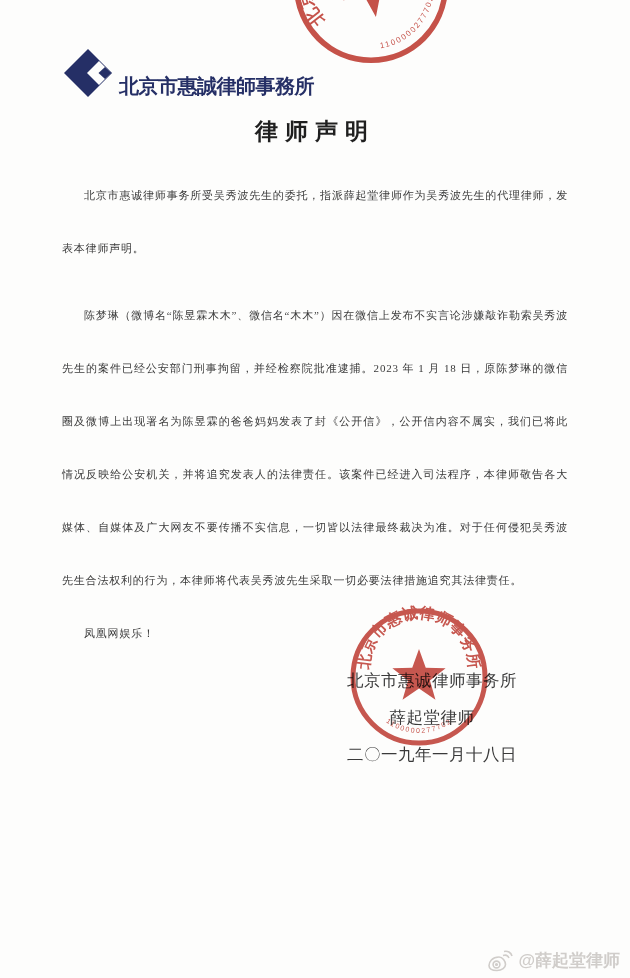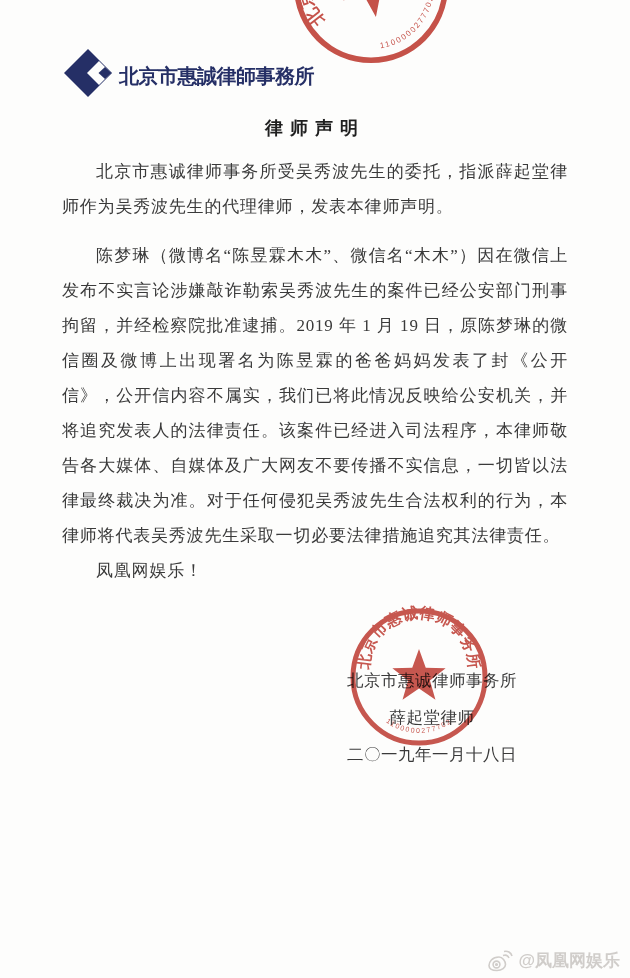--- a/index.html
+++ b/index.html
@@ -13,41 +13,41 @@
   html,body{margin:0;padding:0;background:#e9e9e9;}
   .page{
     position:relative;
     width:630px;height:978px;
     margin:0 auto;
     background:var(--page-bg);
     overflow:hidden;
     font-family:"Liberation Serif", serif;
   }
   
-  .logo{position:absolute;top:48px;left:62px;display:flex;align-items:center;}
+  .logo{position:absolute;top:48px;left:62px;display:flex;align-items:flex-end;}
   .logo-mark{width:52px;height:50px;flex:0 0 auto;}
   .logo-text{margin-left:5px;padding-top:6px;font-family:"Liberation Sans", sans-serif;}
   .logo-cn{
     font-size:20px;font-weight:bold;color:var(--brand-navy);
     letter-spacing:-0.5px;line-height:23px;white-space:nowrap;
   }
   .logo-en{
     font-size:11.5px;font-weight:bold;color:var(--brand-navy);
     letter-spacing:0.3px;line-height:13px;white-space:nowrap;
   }
   
   .title{
     position:absolute;top:116px;left:0;width:100%;
-    text-align:center;font-size:18px;font-weight:bold;
+    text-align:center;font-size:23px;font-weight:bold;
     letter-spacing:7px;color:var(--title);
   }
   
   .body{
-    position:absolute;top:154px;left:62px;width:506px;
-    font-size:17px;line-height:35px;letter-spacing:0.8px;
+    position:absolute;top:169px;left:62px;width:506px;
+    font-size:11px;line-height:53px;letter-spacing:0.8px;
     color:var(--text);text-align:justify;
   }
   .body p{margin:0;text-indent:2em;}
   .body p.para-2{margin-top:14px;}
   .body p.para-3{margin-top:0;}
   
   .signature{
     position:absolute;top:662px;left:320px;width:224px;
     text-align:center;font-size:16.5px;line-height:37px;
     color:var(--text);letter-spacing:0.5px;
@@ -101,21 +101,21 @@
     </svg>
     <div class="logo-text">
       <div class="logo-cn">北京市惠誠律師事務所</div>
     </div>
   </div>
 
   <div class="title">律师声明</div>
 
   <div class="body">
     <p class="para-1">北京市惠诚律师事务所受吴秀波先生的委托，指派薛起堂律师作为吴秀波先生的代理律师，发表本律师声明。</p>
-    <p class="para-2">陈梦琳（微博名“陈昱霖木木”、微信名“木木”）因在微信上发布不实言论涉嫌敲诈勒索吴秀波先生的案件已经公安部门刑事拘留，并经检察院批准逮捕。2019 年 1 月 19 日，原陈梦琳的微信圈及微博上出现署名为陈昱霖的爸爸妈妈发表了封《公开信》，公开信内容不属实，我们已将此情况反映给公安机关，并将追究发表人的法律责任。该案件已经进入司法程序，本律师敬告各大媒体、自媒体及广大网友不要传播不实信息，一切皆以法律最终裁决为准。对于任何侵犯吴秀波先生合法权利的行为，本律师将代表吴秀波先生采取一切必要法律措施追究其法律责任。</p>
+    <p class="para-2">陈梦琳（微博名“陈昱霖木木”、微信名“木木”）因在微信上发布不实言论涉嫌敲诈勒索吴秀波先生的案件已经公安部门刑事拘留，并经检察院批准逮捕。2023 年 1 月 18 日，原陈梦琳的微信圈及微博上出现署名为陈昱霖的爸爸妈妈发表了封《公开信》，公开信内容不属实，我们已将此情况反映给公安机关，并将追究发表人的法律责任。该案件已经进入司法程序，本律师敬告各大媒体、自媒体及广大网友不要传播不实信息，一切皆以法律最终裁决为准。对于任何侵犯吴秀波先生合法权利的行为，本律师将代表吴秀波先生采取一切必要法律措施追究其法律责任。</p>
     <p class="para-3">凤凰网娱乐！</p>
   </div>
 
   <div class="signature">
     <div class="sig-line">北京市惠诚律师事务所</div>
     <div class="sig-line">薛起堂律师</div>
     <div class="sig-line">二〇一九年一月十八日</div>
   </div>
 
   <div class="seal seal-bottom">
@@ -132,16 +132,16 @@
   </div>
 
   <div class="watermark">
     <svg class="wm-icon" viewBox="0 0 26 23" aria-hidden="true">
       <path d="M 12,8 C 5,8 2,13 2,16.5 C 2,20 6,21.5 10,21.5 C 15,21.5 18.5,18.5 18.5,15.5 C 18.5,12 15.5,8 12,8 Z"></path>
       <circle cx="9.5" cy="15.5" r="3.4"></circle>
       <circle cx="9.5" cy="15.5" r="0.8"></circle>
       <path d="M 16,6.5 C 18.5,5.5 21,6.5 22,9"></path>
       <path d="M 17,2.5 C 20.5,1.5 24,3.5 25,7"></path>
     </svg>
-    <span>@凤凰网娱乐</span>
+    <span>@薛起堂律师</span>
   </div>
 
 </div>
 
 </body></html>

